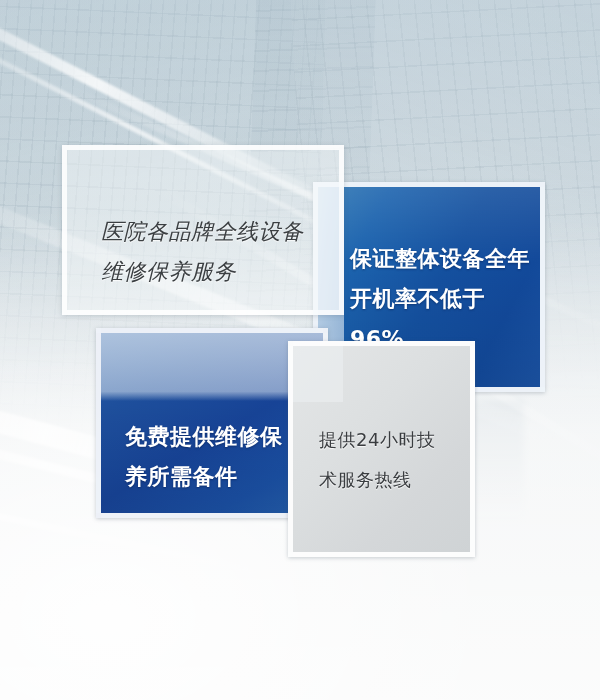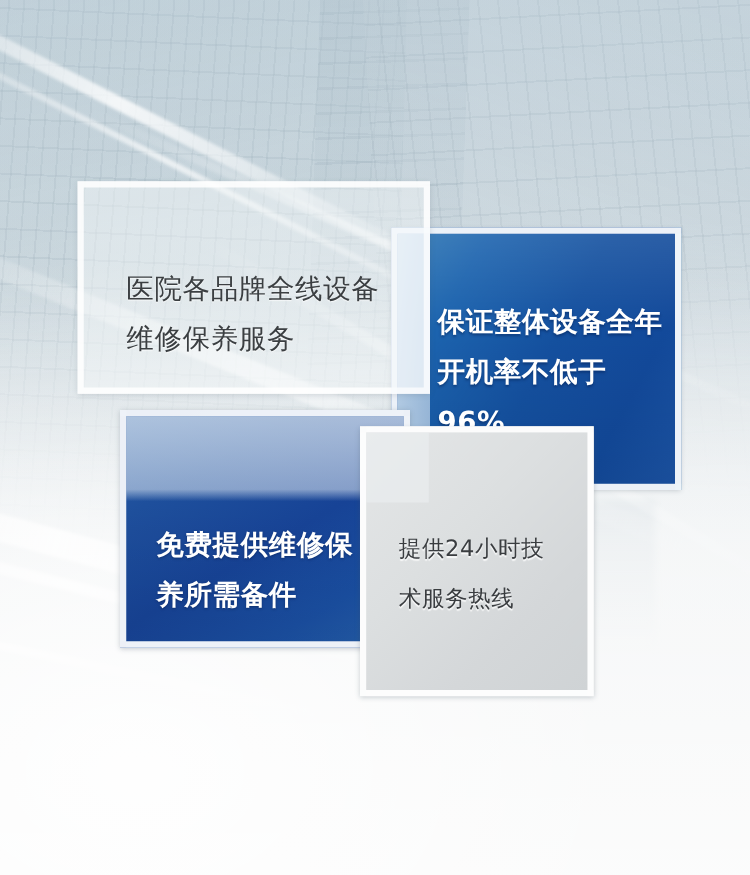--- a/index.html
+++ b/index.html
@@ -161,20 +161,21 @@
     letter-spacing: 0.5px;
   }
 
   
   #card-overview {
     left: 62px; top: 145px; width: 282px; height: 170px;
     border-color: rgba(255,255,255,0.85);
     background: rgba(250,252,253,0.42);
     box-shadow: 0 1px 5px rgba(70,85,100,0.22);
     z-index: 4;
+    font-style: italic;
   }
   #card-overview .txt {
     left: 34px; top: 62px; right: 12px;
     color: #3b3f42;
     font-size: 22px;
     line-height: 40px;
     font-weight: 500;
     text-shadow: 0 1px 1px rgba(255,255,255,0.85);
   }
 

